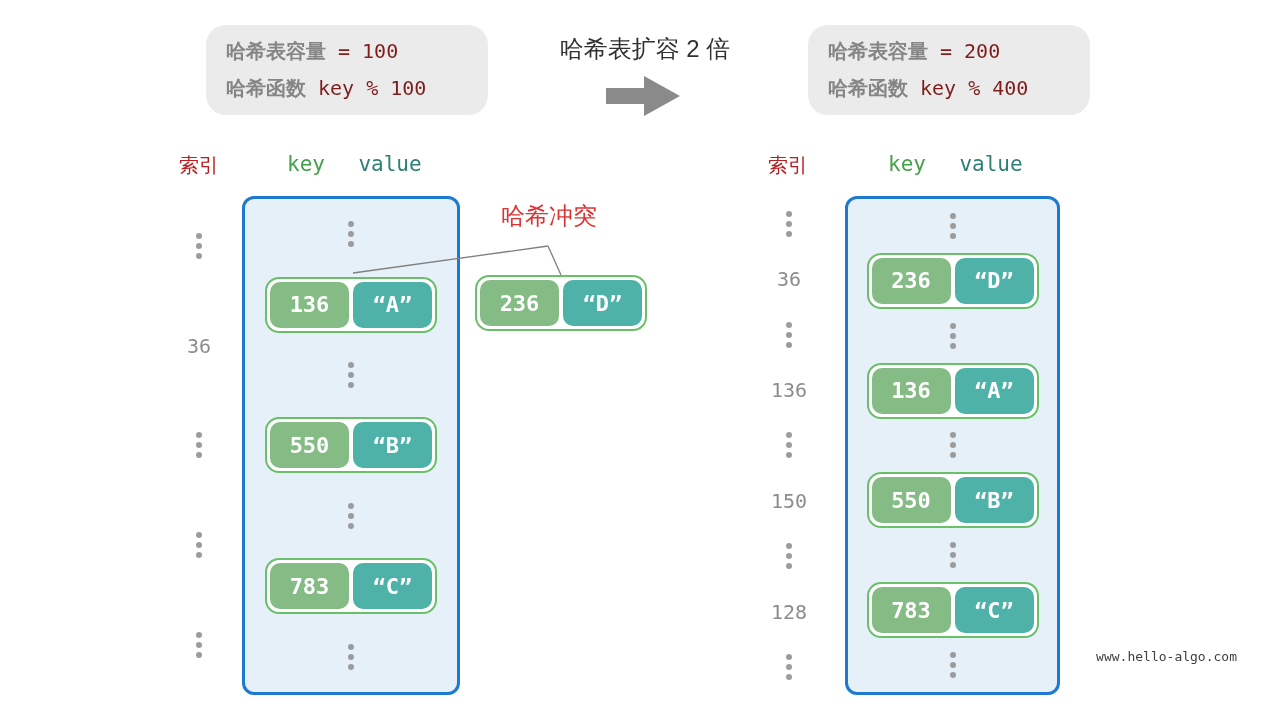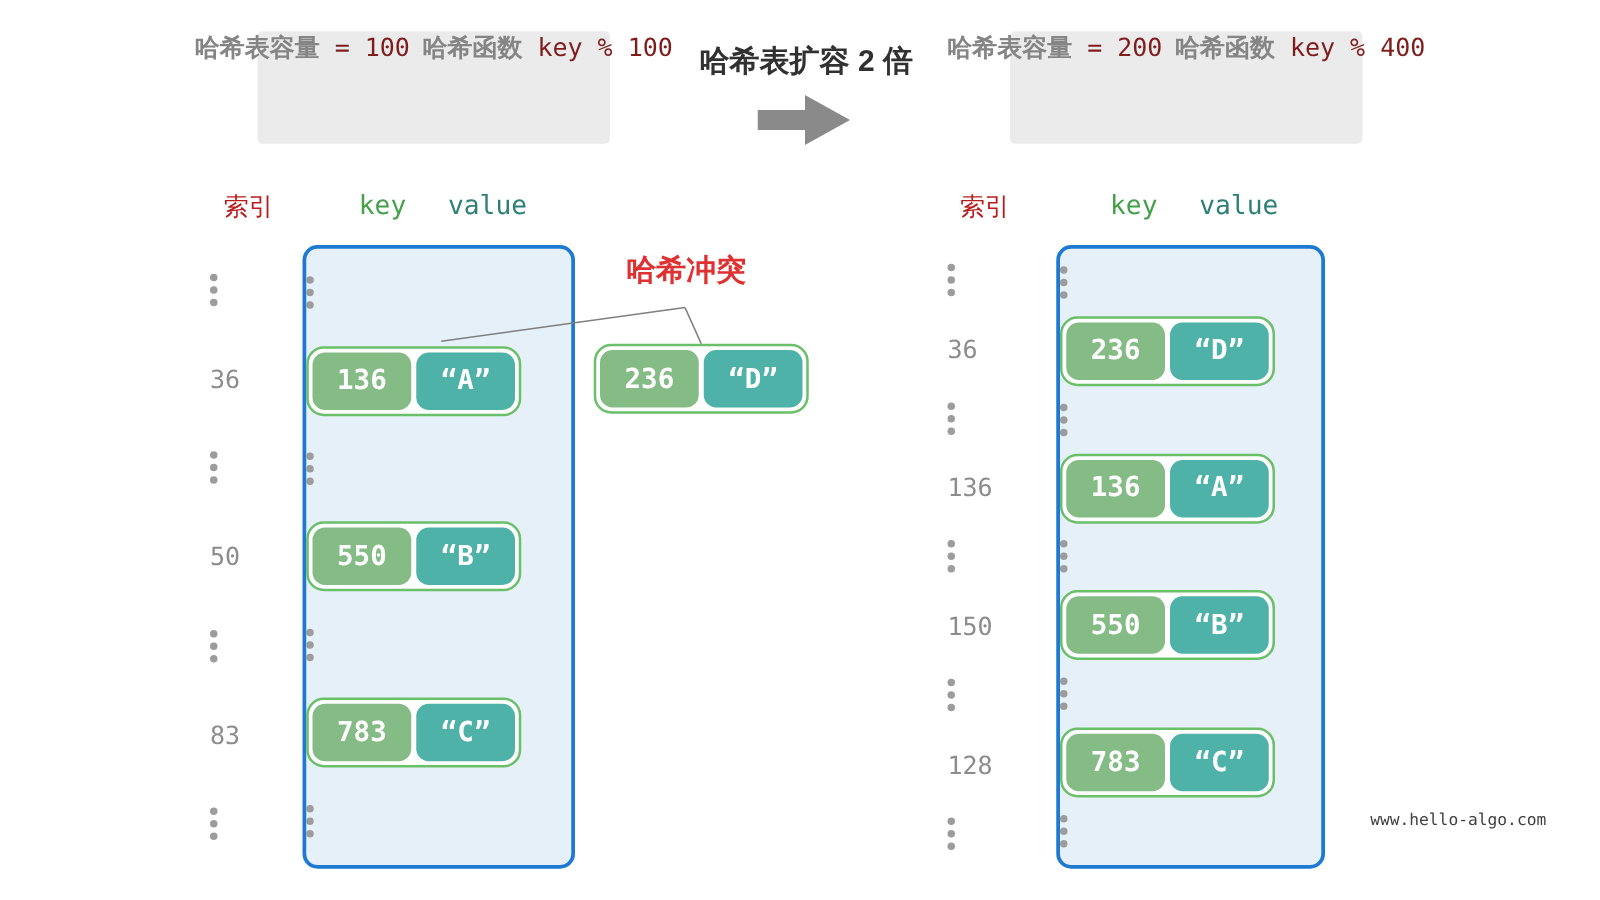--- a/index.html
+++ b/index.html
@@ -1,31 +1,31 @@
 <!DOCTYPE html>
 <html style="--container-border: #1d7ad0; --container-bg: #e6f0f9; --pair-border: #6abf69; --key-bg: #85bb85; --value-bg: #4eb2a8; --key-header: #45a04a; --value-header: #2f8077; --collision-red: #de3232; --info-bg: #ebebeb; --arrow-gray: #8a8a8a;"><head>
 <meta charset="utf-8">
 <style>
   html,body{margin:0;padding:0;background:#fff}
   .canvas{position:relative;width:1280px;height:720px;overflow:hidden;background:#fff;
           font-family:"Liberation Sans",sans-serif}
 
   
   .info-box{position:absolute;top:25px;width:282px;height:90px;background:var(--info-bg,#ebebeb);
-            border-radius:4px;display:flex;flex-direction:row;justify-content:center;gap:10px;
+            border-radius:20px;display:flex;flex-direction:column;justify-content:center;gap:10px;
             padding:0 20px;box-sizing:border-box}
   .info-box.left{left:206px}
   .info-box.right{left:808px}
   .ib-line{display:flex;align-items:baseline;gap:12px;white-space:nowrap}
   .ib-label{font-weight:bold;font-size:20px;color:#858585}
   .ib-value{font-family:"DejaVu Sans Mono",monospace;font-size:20px;color:#7f1d1d}
 
   
   .center-title{position:absolute;left:645px;top:33px;transform:translateX(-50%);
-                font-size:24px;font-weight:bold;color:#313131;white-space:nowrap}
+                font-size:24px;font-weight:normal;color:#313131;white-space:nowrap}
   .arrow{position:absolute;left:606px;top:76px;line-height:0}
 
   
   .table-group{position:absolute;top:150px;height:560px}
   .table-group.left{left:168px;width:340px}
   .table-group.right{left:755px;width:340px}
   .hdr{position:absolute;top:2px;transform:translateX(-50%);white-space:nowrap}
   .idx-hdr{font-size:20px;color:#b91c1c}
   .kv-hdr{font-family:"DejaVu Sans Mono",monospace;font-size:21px}
   .key-hdr{color:var(--key-header,#45a04a)}
@@ -33,38 +33,38 @@
 
   .col{position:absolute;top:46px;height:499px;display:flex;flex-direction:column;box-sizing:border-box}
   .idx-col{width:62px}
   .bucket-box{background:var(--container-bg,#e6f0f9);border:3px solid var(--container-border,#1d7ad0);
               border-radius:12px}
   .table-group.left .idx-col{left:0}
   .table-group.left .bucket-box{left:74px;width:218px}
   .table-group.right .idx-col{left:3px}
   .table-group.right .bucket-box{left:90px;width:215px}
 
-  .slot{flex:1;display:flex;align-items:center;}
+  .slot{flex:1;display:flex;align-items:center;justify-content:center}
   .idx{font-family:"DejaVu Sans Mono",monospace;font-size:20px;color:#8c8c8c}
 
   .dots{display:flex;flex-direction:column;gap:4px}
   .dots i{width:6px;height:6px;border-radius:50%;background:#9c9c9c;display:block}
 
   
   .pair{position:relative;z-index:2;display:flex;gap:4px;padding:3px;background:#fff;
         border:2px solid var(--pair-border,#6abf69);border-radius:14px;box-sizing:content-box}
   .pair .key,.pair .val{width:79px;height:46px;border-radius:10px;display:flex;align-items:center;
         justify-content:center;color:#fff;font-family:"DejaVu Sans Mono",monospace;
         font-size:22px;font-weight:bold}
   .pair .key{background:var(--key-bg,#85bb85)}
   .pair .val{background:var(--value-bg,#4eb2a8)}
 
   .collision-pair{position:absolute;left:475px;top:275px}
   .collision-label{position:absolute;left:549px;top:200px;transform:translateX(-50%);
-                   font-size:24px;font-weight:bold;color:var(--collision-red,#de3232);white-space:nowrap}
+                   font-size:24px;font-weight:normal;color:var(--collision-red,#de3232);white-space:nowrap}
 
   .overlay{position:absolute;left:0;top:0;pointer-events:none;z-index:1}
 
   .watermark{position:absolute;right:43px;top:649px;font-family:"DejaVu Sans Mono",monospace;
              font-size:13px;color:#404040}
 </style>
 </head>
 <body>
 
 <div class="canvas">
@@ -119,31 +119,25 @@
           <span class="idx">36</span>
         </div>
         <div class="slot">
           <span class="dots">
             <i></i>
             <i></i>
             <i></i>
           </span>
         </div>
         <div class="slot">
-          <span class="idx">50</span>
-        </div>
-        <div class="slot">
-          <span class="dots">
-            <i></i>
-            <i></i>
-            <i></i>
-          </span>
-        </div>
-        <div class="slot">
-          <span class="idx">83</span>
+          <span class="dots">
+            <i></i>
+            <i></i>
+            <i></i>
+          </span>
         </div>
         <div class="slot">
           <span class="dots">
             <i></i>
             <i></i>
             <i></i>
           </span>
         </div>
       </div>
     <div class="col bucket-box">

